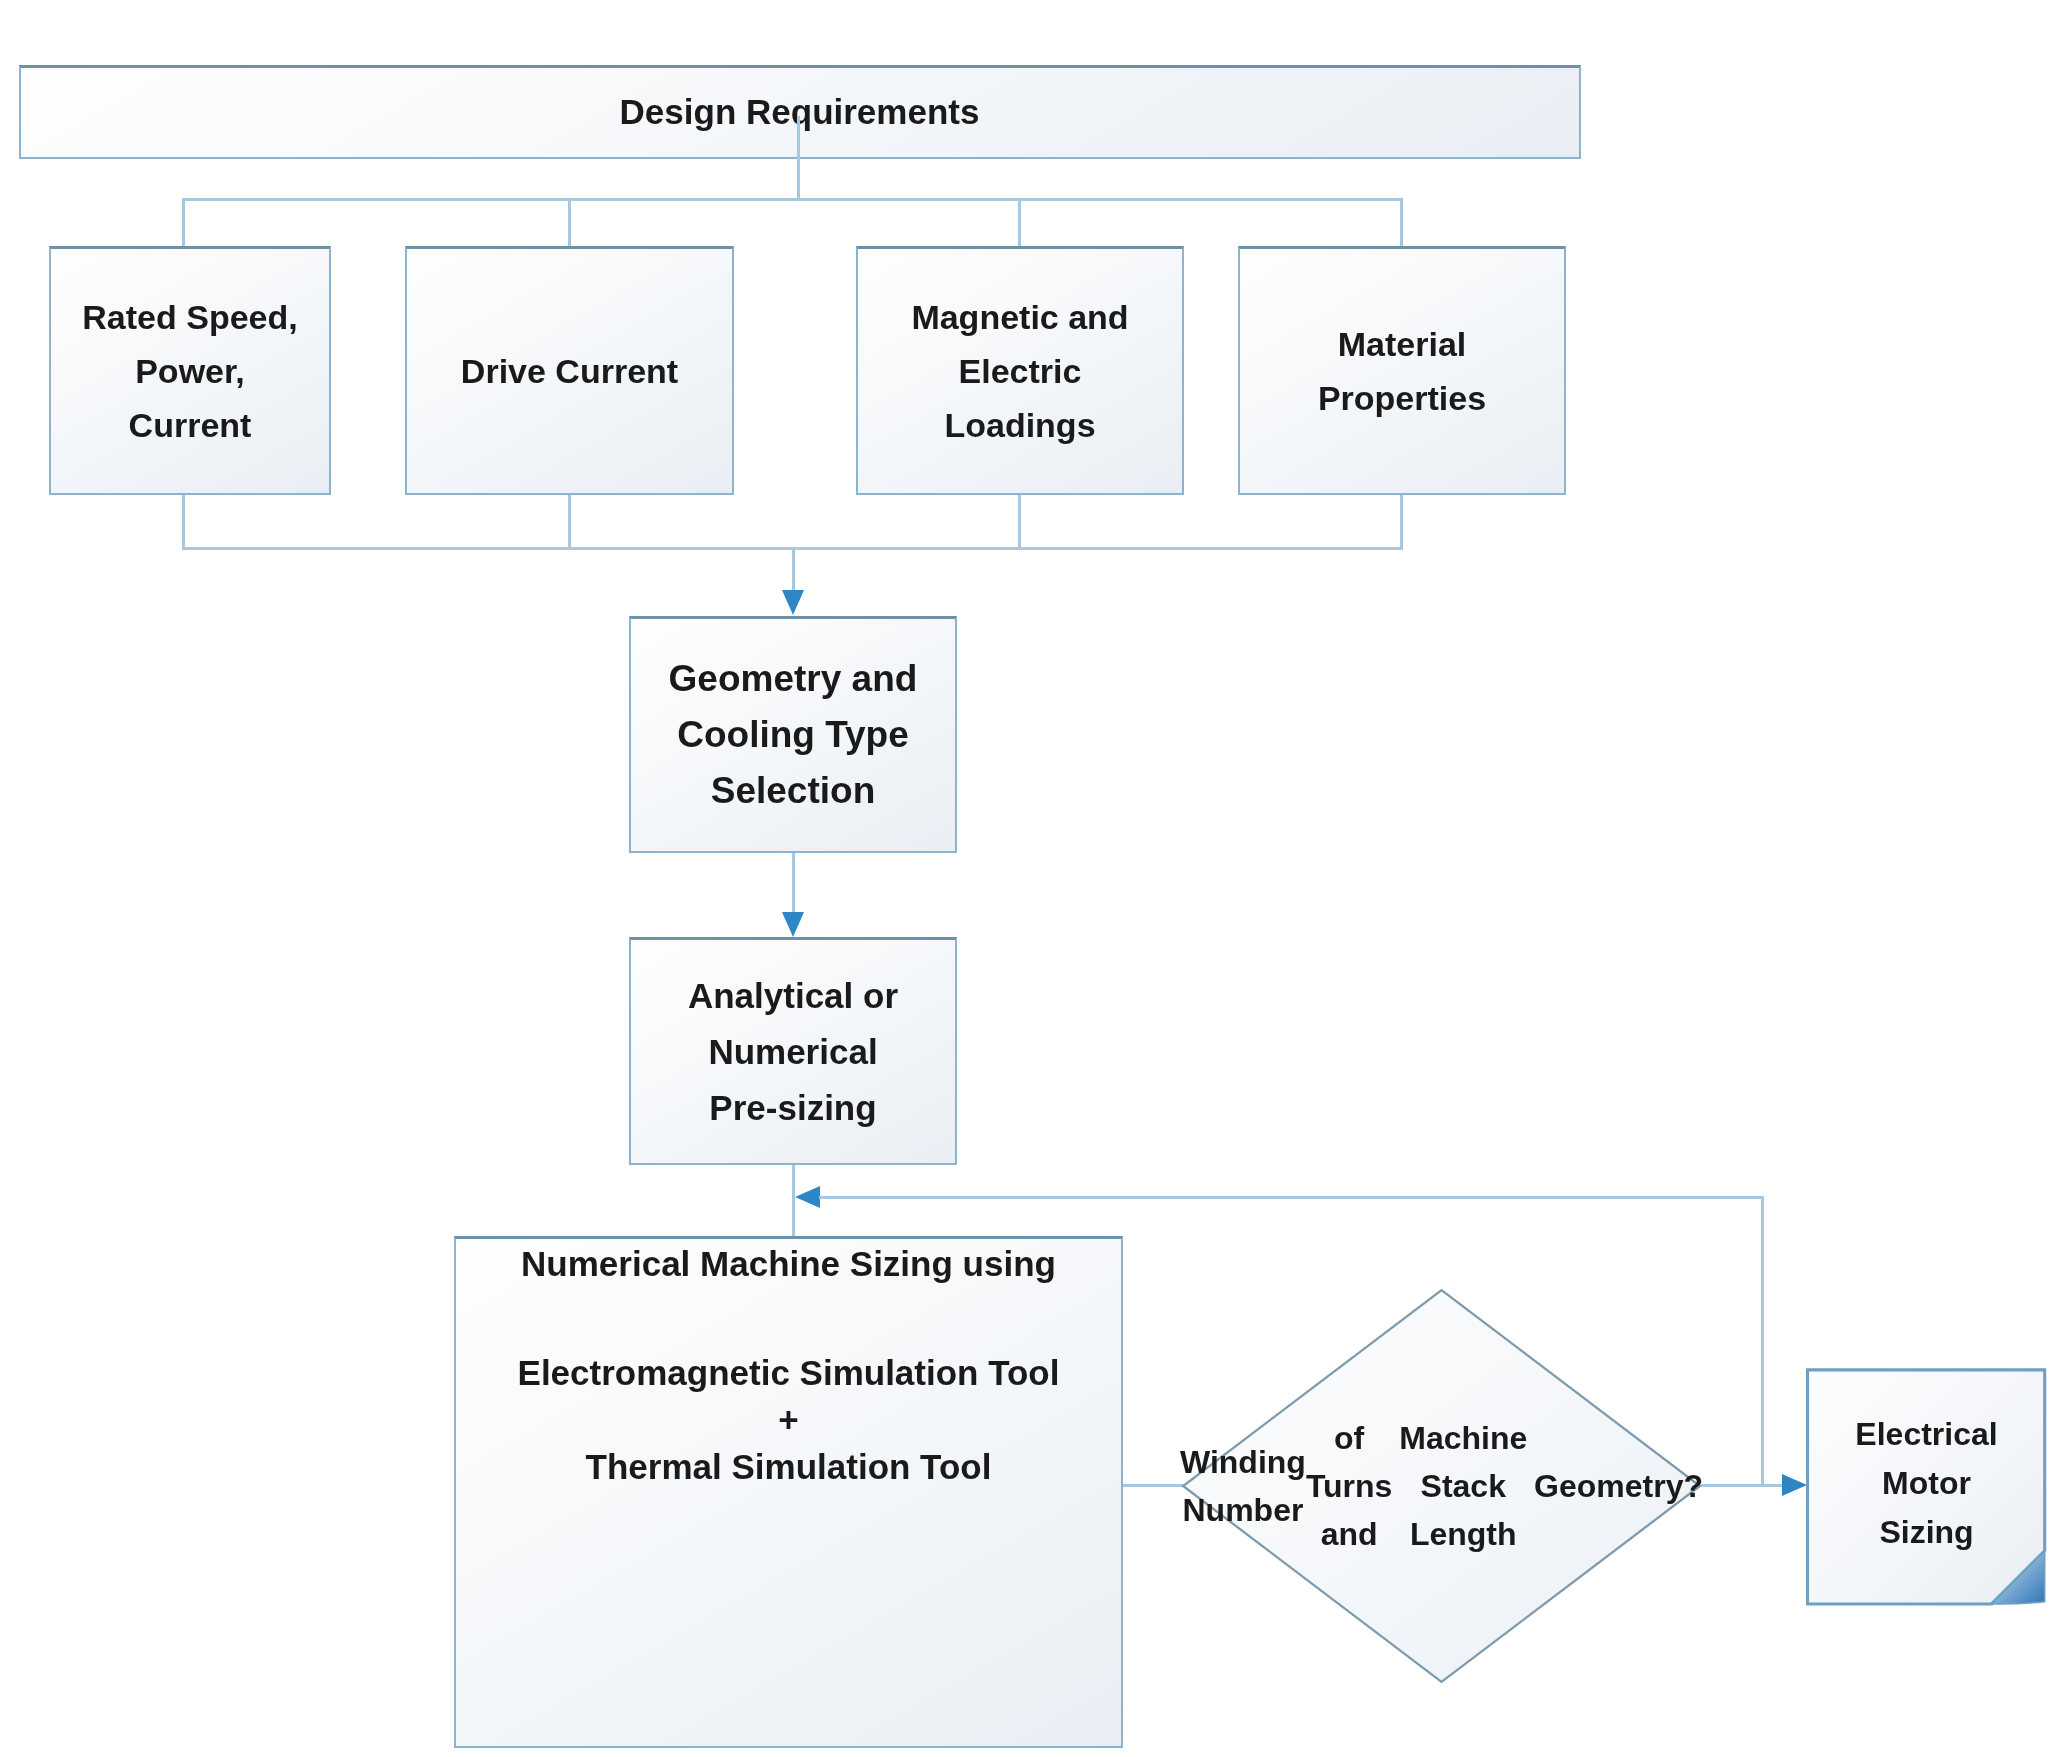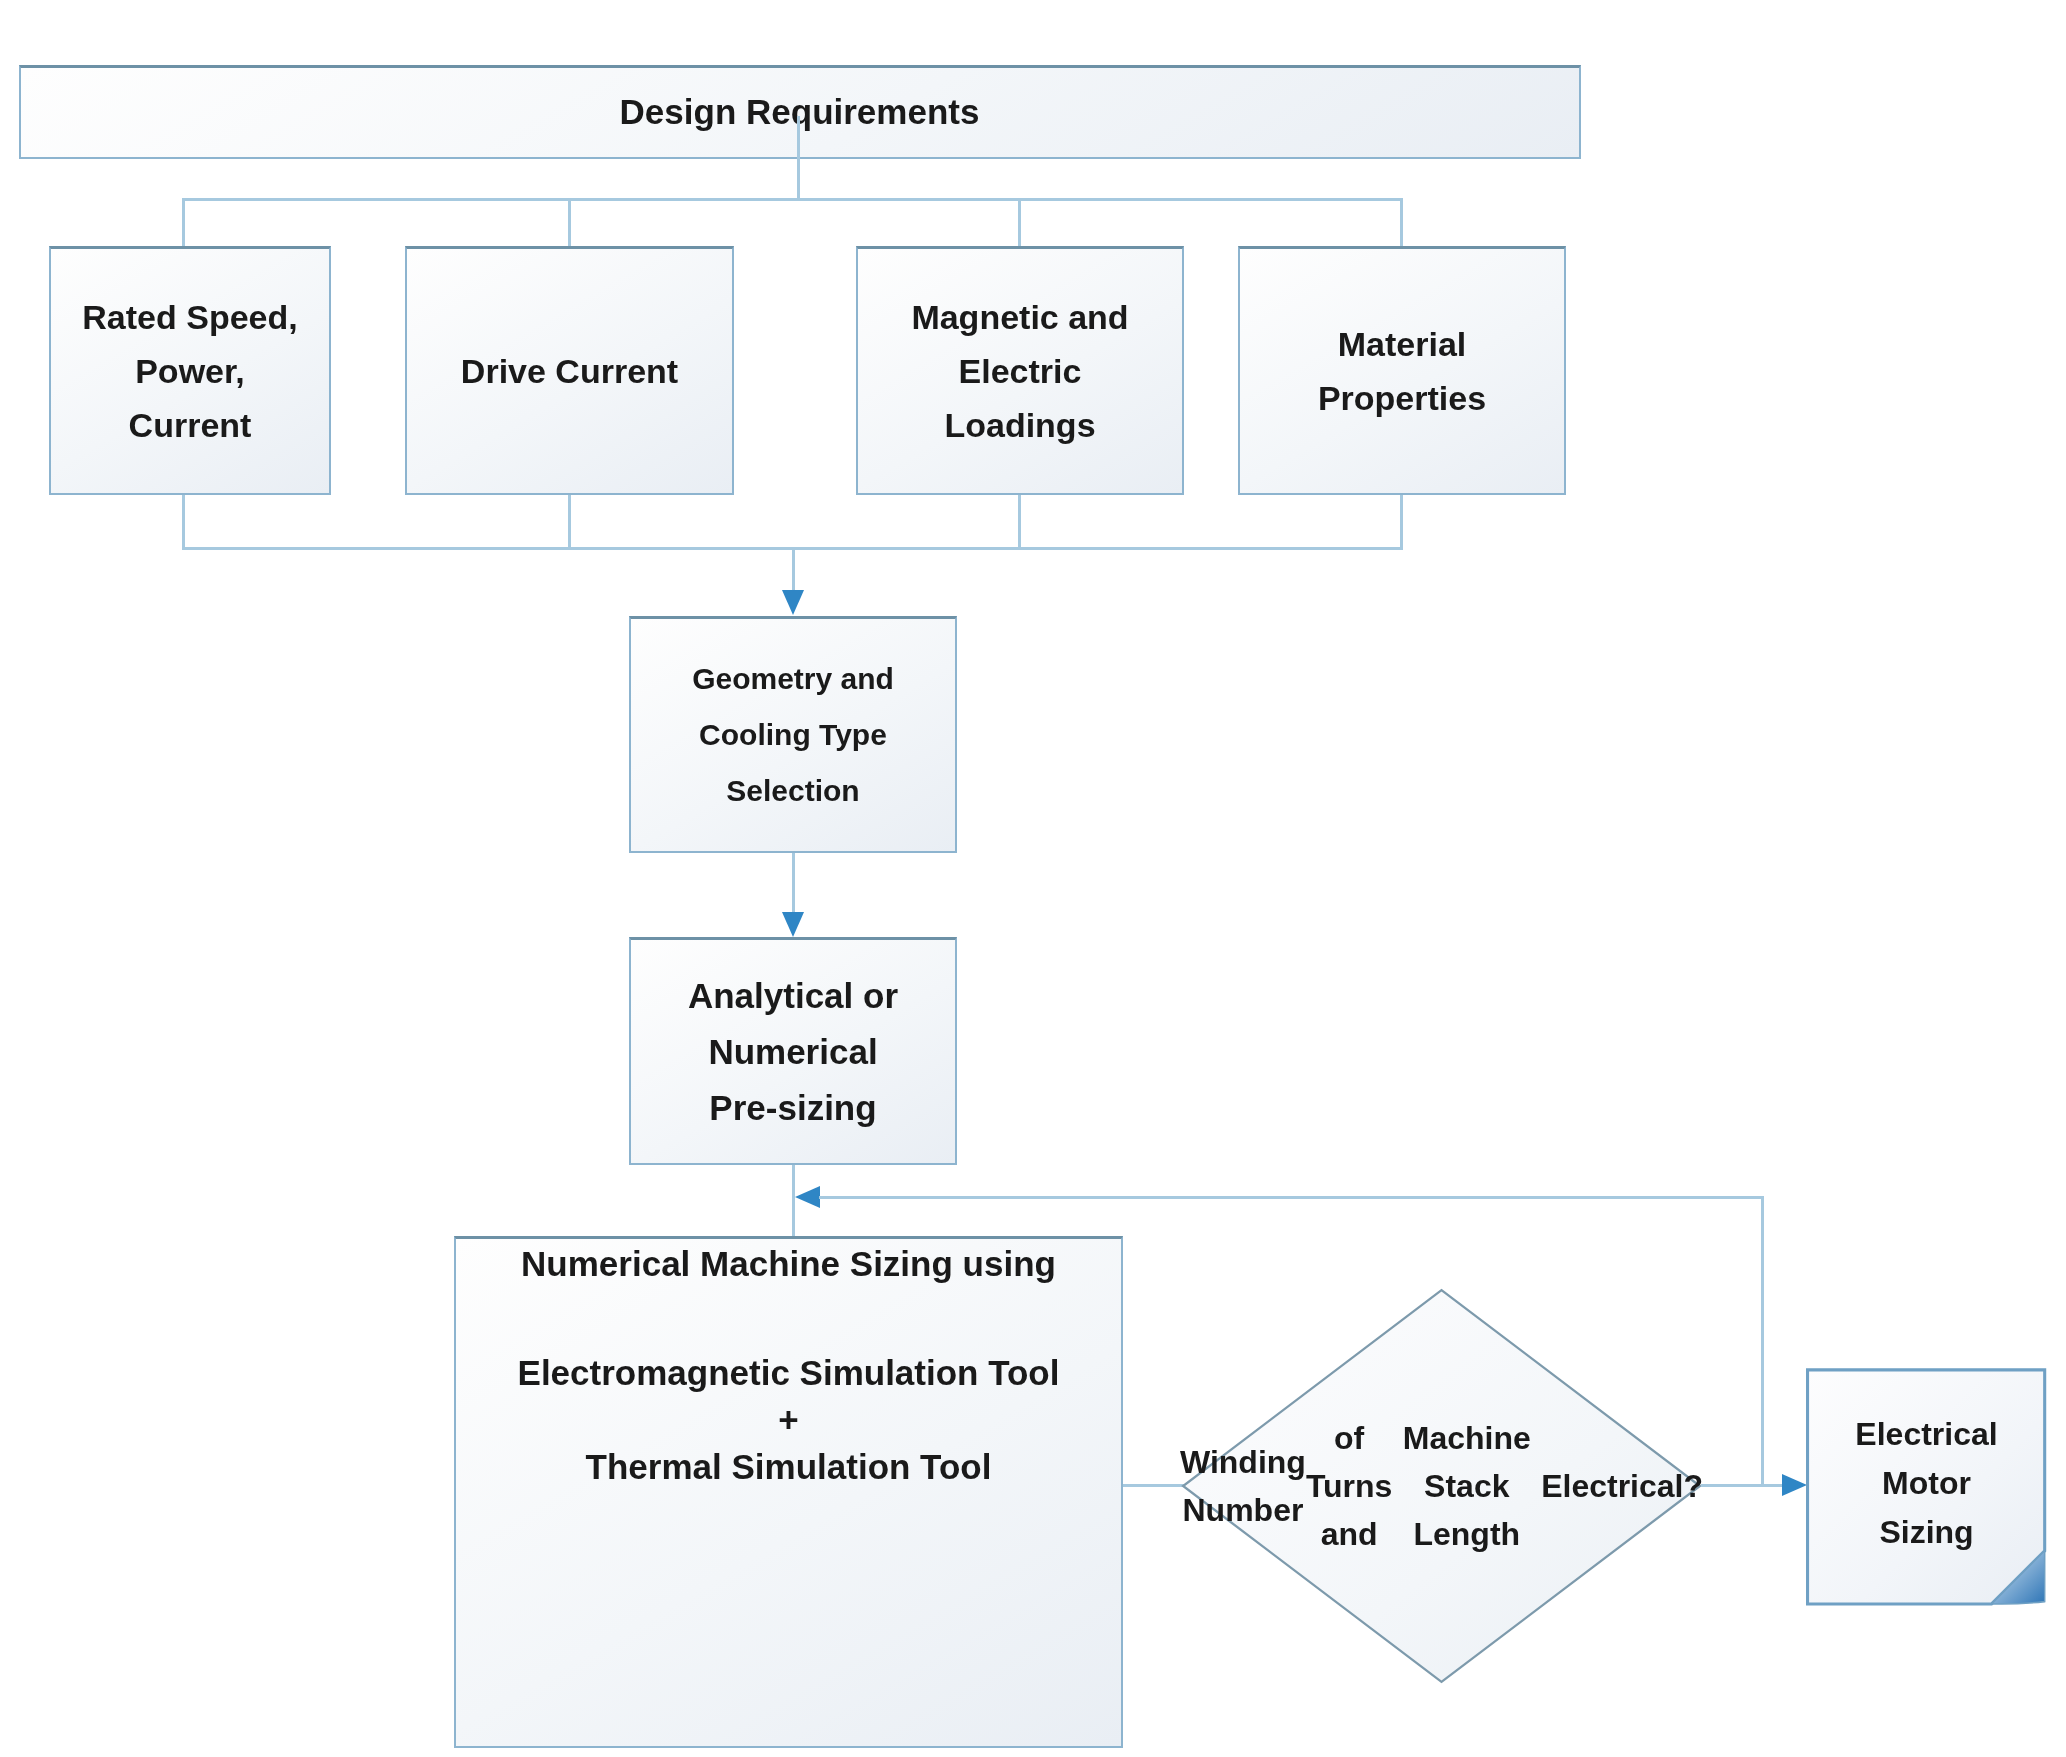--- a/index.html
+++ b/index.html
@@ -30,21 +30,21 @@
     text-align: center;
     font-weight: bold;
   }
   .node .line { display: block; }
   #design-requirements { left: 18.5px; top: 21.6px; width: 1562px; height: 94px; font-size: 35px; margin-top: 43px; }
   .input-box { top: 246px; height: 249px; font-size: 34px; line-height: 54px; }
   #box-rated    { left: 21px;   width: 282px; margin-left: 28px; }
   #box-drive    { left: 405px;  width: 329px; }
   #box-magnetic { left: 856px; width: 328px; }
   #box-material { left: 1238px; width: 328px; }
-  #box-geometry { left: 629px; top: 616px;  width: 328px; height: 237px; font-size: 30px; line-height: 56px; }
+  #box-geometry { left: 629px; top: 616px;  width: 328px; height: 237px; font-size: 37px; line-height: 56px; }
   #box-presizing{ left: 629px; top: 937px; width: 328px; height: 228px; font-size: 35px; line-height: 56px; align-items: center; }
   #box-sizing {
     left: 454px; top: 1236px; width: 669px; height: 512px;
     font-size: 35px; line-height: 49px;
     justify-content: flex-start;
   }
   #box-sizing .line-title { margin-bottom: 60px; }
   #box-sizing .line-plus  { line-height: 45px; }
 
   
@@ -180,21 +180,21 @@
           <stop offset="0.6" style="stop-color:#f3f6f9"></stop>
           <stop offset="1" style="stop-color:#eaeff4"></stop>
         </linearGradient>
       </defs>
       <polygon points="339,4 674,258 339,512 4,258" fill="url(#diamondFill)" stroke="var(--diamond-border, #7d9aac)" stroke-width="3"></polygon>
     </svg>
     <div id="diamond-text">
       <span class="line">Winding Number</span>
       <span class="line">of Turns and</span>
       <span class="line">Machine Stack Length</span>
-      <span class="line">Electrical?</span>
+      <span class="line">Geometry?</span>
     </div>
   </div>
 
   <div class="hline" style="left:1701px; top:1484px; width:83px;"></div>
   <div class="arrow arrow-right" style="left:1782px; top:1474px;"></div>
 
   <div id="doc-wrap">
     <svg width="243" height="241" viewBox="0 0 315 313">
       <defs>
         <linearGradient id="docFill" x1="0" y1="0" x2="1" y2="1">

